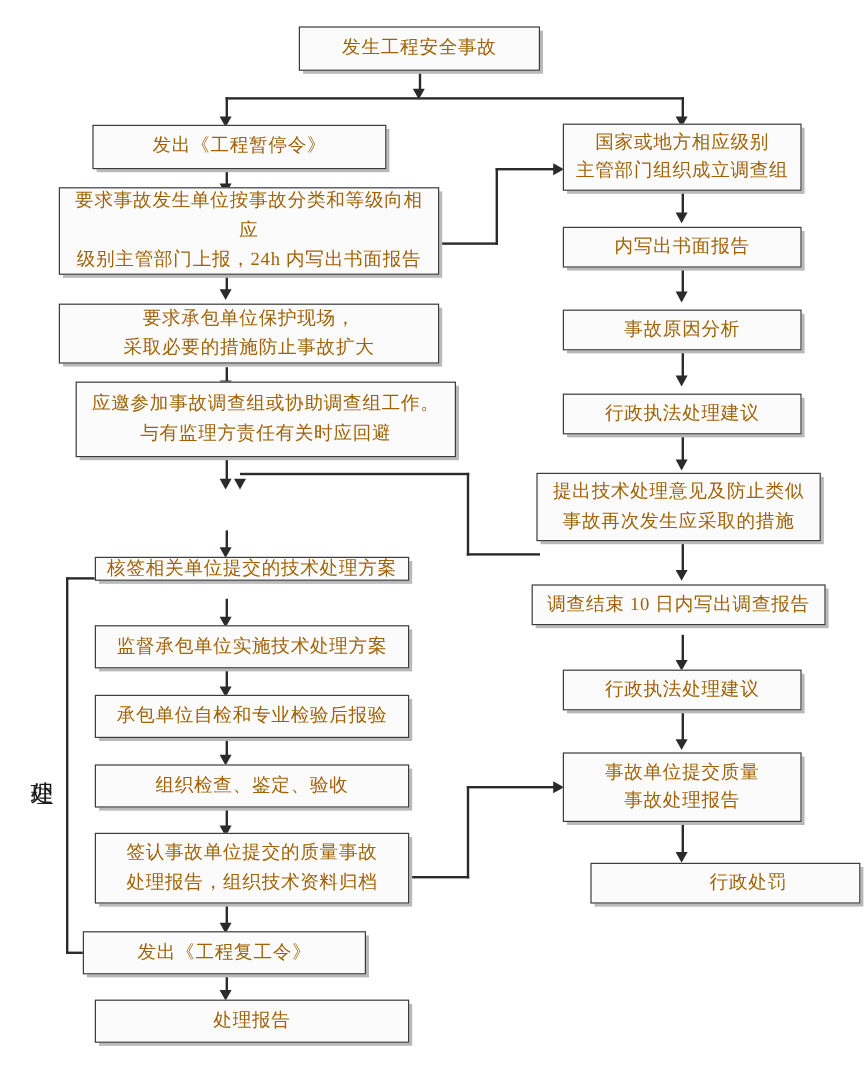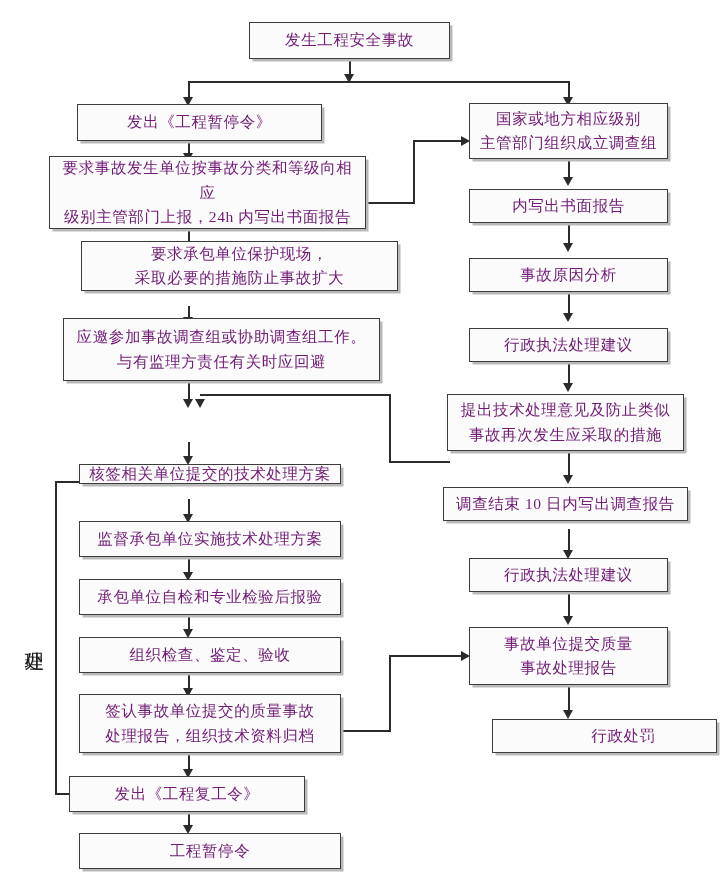--- a/index.html
+++ b/index.html
@@ -19,21 +19,21 @@
   .node{
     position:absolute;
     box-sizing:border-box;
     background:#fbfbfb;
     border:1px solid #3c3c3c;
     box-shadow:3px 3px 0 -0.5px #b9b9b9;
     display:flex;
     align-items:center;
     justify-content:center;
     text-align:center;
-    color:#701a75;
+    color:#a16207;
     font-size:15.5px;
     line-height:1.55;
     letter-spacing:0.6px;
     white-space:pre-line;
     padding:2px 6px;
   }
   
   .ln{position:absolute;background:#2b2b2b;}
   .lv{width:2px;}
   .lh{height:2px;}
@@ -153,41 +153,41 @@
   <div class="ln lv" style="left:568px;top:686px;height:27px;"></div>
   <div class="arrow down" style="left:563px;top:710px;"></div>
 
   <div class="node" style="left:249px;top:22px;width:201px;height:37px;">发生工程安全事故</div>
 
   <div class="node" style="left:77px;top:104px;width:245px;height:37px;">发出《工程暂停令》</div>
 
   <div class="node" style="left:49px;top:156px;width:317px;height:73px;">要求事故发生单位按事故分类和等级向相应
 级别主管部门上报，24h 内写出书面报告</div>
 
-  <div class="node" style="left:49px;top:241px;width:317px;height:50px;margin-left:32px;">要求承包单位保护现场，
+  <div class="node" style="left:49px;top:253px;width:317px;height:50px;">要求承包单位保护现场，
 采取必要的措施防止事故扩大</div>
 
   <div class="node" style="left:63px;top:318px;width:317px;height:63px;">应邀参加事故调查组或协助调查组工作。
 与有监理方责任有关时应回避</div>
 
 
   <div class="node" style="left:79px;top:464px;width:262px;height:20px;">核签相关单位提交的技术处理方案</div>
 
   <div class="node" style="left:79px;top:521px;width:262px;height:36px;">监督承包单位实施技术处理方案</div>
 
   <div class="node" style="left:79px;top:579px;width:262px;height:36px;">承包单位自检和专业检验后报验</div>
 
   <div class="node" style="left:79px;top:637px;width:262px;height:36px;">组织检查、鉴定、验收</div>
 
   <div class="node" style="left:79px;top:694px;width:262px;height:59px;">签认事故单位提交的质量事故
 处理报告，组织技术资料归档</div>
 
   <div class="node" style="left:69px;top:776px;width:236px;height:36px;">发出《工程复工令》</div>
 
-  <div class="node" style="left:79px;top:833px;width:262px;height:36px;">工程暂停令</div>
+  <div class="node" style="left:79px;top:833px;width:262px;height:36px;">处理报告</div>
 
   <div class="node" style="left:469px;top:103px;width:199px;height:56px;">国家或地方相应级别
 主管部门组织成立调查组</div>
 
   <div class="node" style="left:469px;top:189px;width:199px;height:34px;">内写出书面报告</div>
 
   <div class="node" style="left:469px;top:258px;width:199px;height:34px;">事故原因分析</div>
 
   <div class="node" style="left:469px;top:328px;width:199px;height:34px;">行政执法处理建议</div>
 

